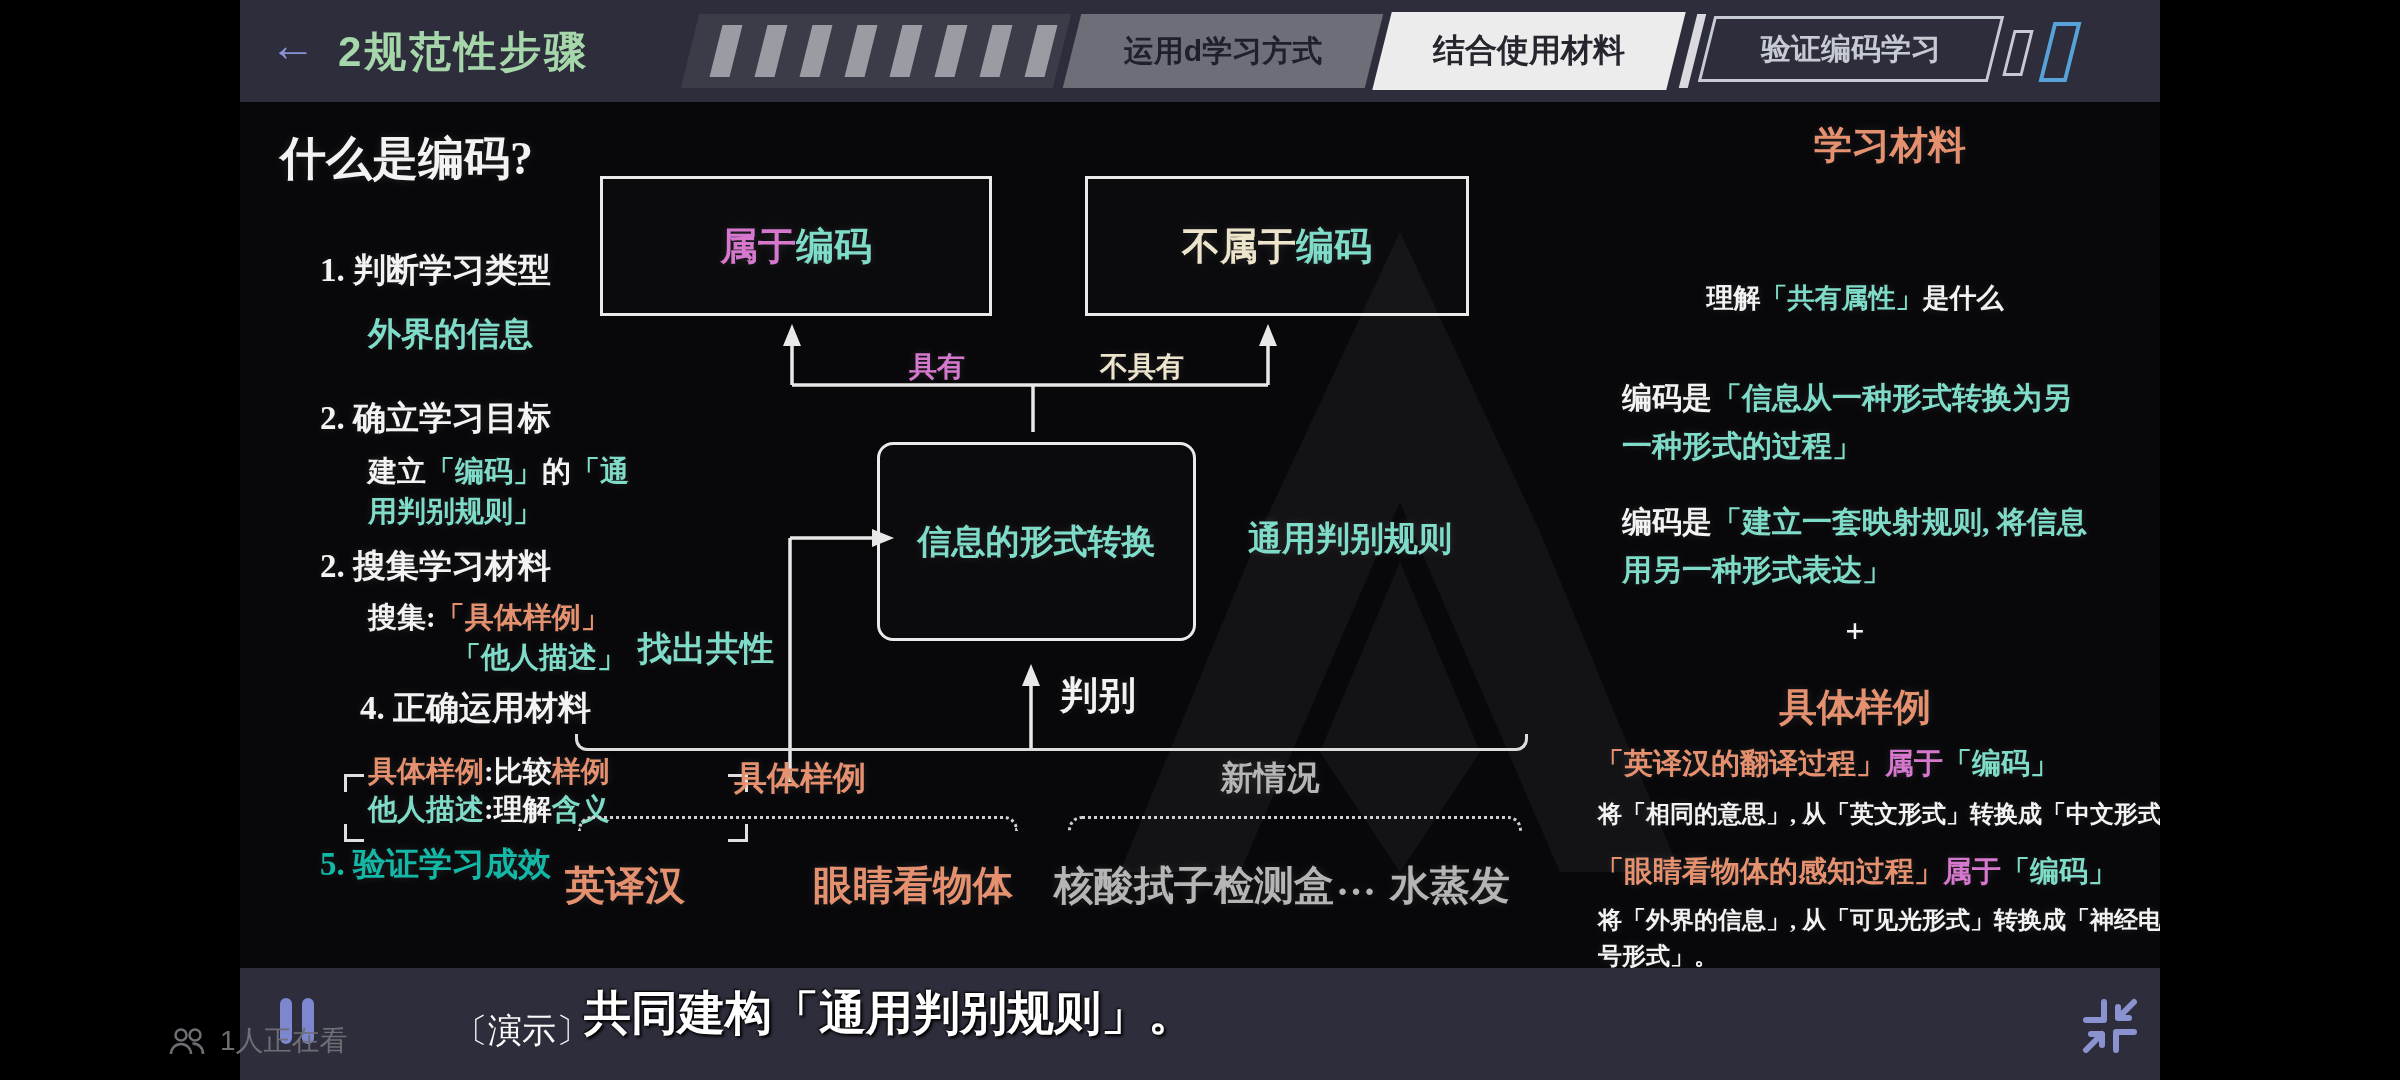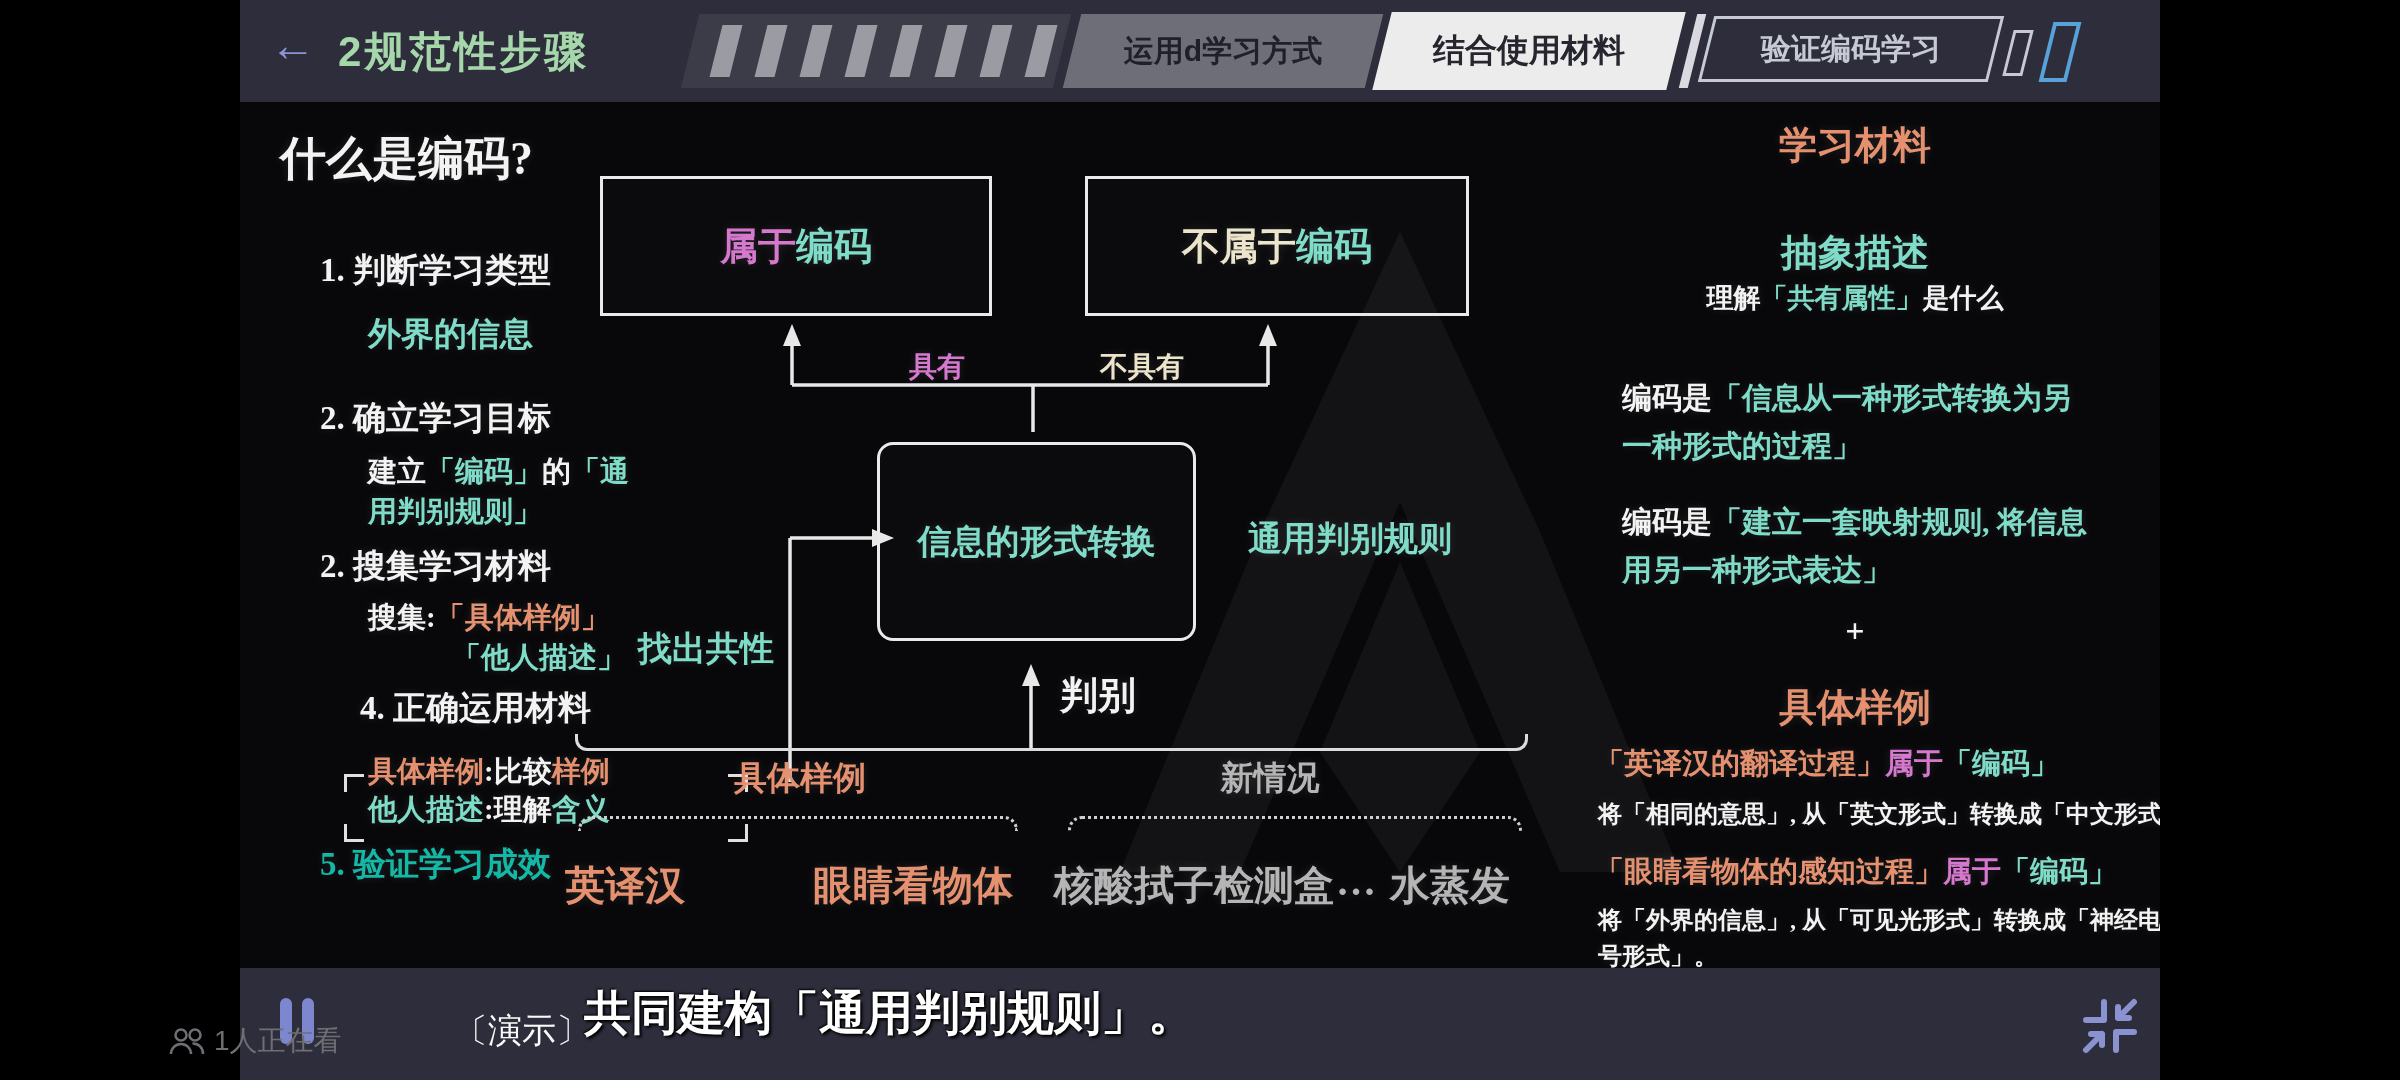--- a/index.html
+++ b/index.html
@@ -40,21 +40,21 @@
   #tray-bracket{left:335px;top:734px;width:953px;height:17px;border:3px solid #dcdcdc;border-top:none;
     border-radius:0 0 12px 12px;box-sizing:border-box;}
   .dotted-tray{height:15px;border:3px dotted #cfcfcf;border-bottom:none;border-radius:14px 14px 0 0;box-sizing:border-box;}
   #corner-frame{left:104px;top:672px;width:404px;height:68px;}
   #corner-frame b{position:absolute;width:17px;height:15px;border:0 solid #e0e0e0;}
   #corner-frame .tl{left:0;top:0;border-left-width:3px;border-top-width:3px;}
   #corner-frame .tr{right:0;top:0;border-right-width:3px;border-top-width:3px;}
   #corner-frame .bl{left:0;bottom:0;border-left-width:3px;border-bottom-width:3px;}
   #corner-frame .br{right:0;bottom:0;border-right-width:3px;border-bottom-width:3px;}
   
-  #viewers{position:absolute;left:168px;top:1022px;display:flex;align-items:center;gap:8px;color:#6e6e74;font-size:28px;}
+  #viewers{position:absolute;left:168px;top:1022px;display:flex;align-items:center;gap:14px;color:#6e6e74;font-size:28px;}
   #pause-btn{left:40px;top:30px;display:flex;gap:10px;cursor:pointer;}
   #pause-btn i{display:block;width:12px;height:46px;background:#7d87cf;border-radius:6px;}
   #caption-tag{left:214px;top:40px;font-size:34px;color:#fafafa;}
   #caption{left:344px;top:14px;font-size:47px;font-weight:bold;color:#fff;
     text-shadow:2px 2px 3px #000,-1px -1px 2px #000;white-space:nowrap;}
   #collapse-btn{left:1838px;top:26px;cursor:pointer;}
   svg{display:block}
 </style>
 </head>
 <body>
@@ -164,22 +164,21 @@
 
     <div class="abs dotted-tray" style="left:338px;top:714px;width:440px"></div>
     <div class="abs dotted-tray" style="left:828px;top:714px;width:454px"></div>
 
     <div class="abs slide-txt f40 o" style="left:325px;top:756px">英译汉</div>
     <div class="abs slide-txt f40 o" style="left:573px;top:756px">眼睛看物体</div>
     <div class="abs slide-txt f40 gl" style="left:814px;top:756px">核酸拭子检测盒</div>
     <div class="abs slide-txt f40 gl" style="left:1096px;top:756px">…</div>
     <div class="abs slide-txt f40 gl" style="left:1150px;top:756px">水蒸发</div>
 
-    <div class="abs slide-txt f38 o ctr" style="left:1465px;top:18px;width:300px">学习材料</div>
-    <div class="abs slide-txt f37 t ctr" style="left:1465px;top:126px;width:300px">抽象描述</div>
+    <div class="abs slide-txt f38 o ctr" style="left:1500px;top:18px;width:300px">学习材料</div>
     <div class="abs slide-txt f27 ctr" style="left:1365px;top:178px;width:500px"><span class="w">理解</span><span class="t">「共有属性」</span><span class="w">是什么</span></div>
 
     <div class="abs slide-txt f30" style="left:1382px;top:276px"><span class="w">编码是</span><span class="t">「信息从一种形式转换为另</span></div>
     <div class="abs slide-txt f30 t" style="left:1382px;top:324px">一种形式的过程」</div>
 
     <div class="abs slide-txt f30" style="left:1382px;top:400px"><span class="w">编码是</span><span class="t">「建立一套映射规则, 将信息</span></div>
     <div class="abs slide-txt f30 t" style="left:1382px;top:448px">用另一种形式表达」</div>
 
     <div class="abs slide-txt f42 w ctr" style="left:1465px;top:510px;width:300px">+</div>
 

